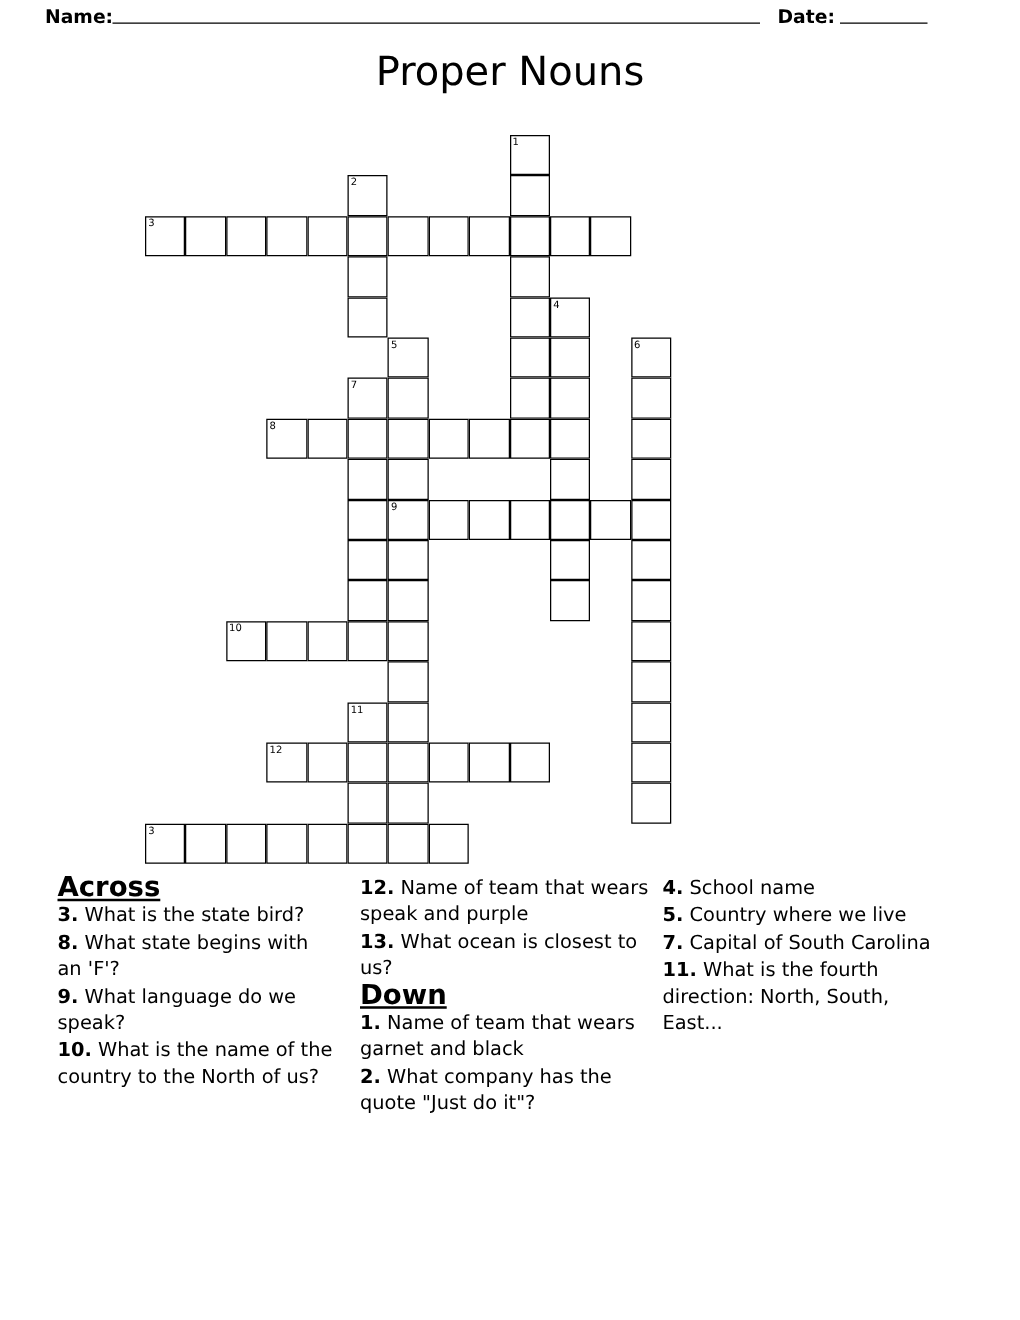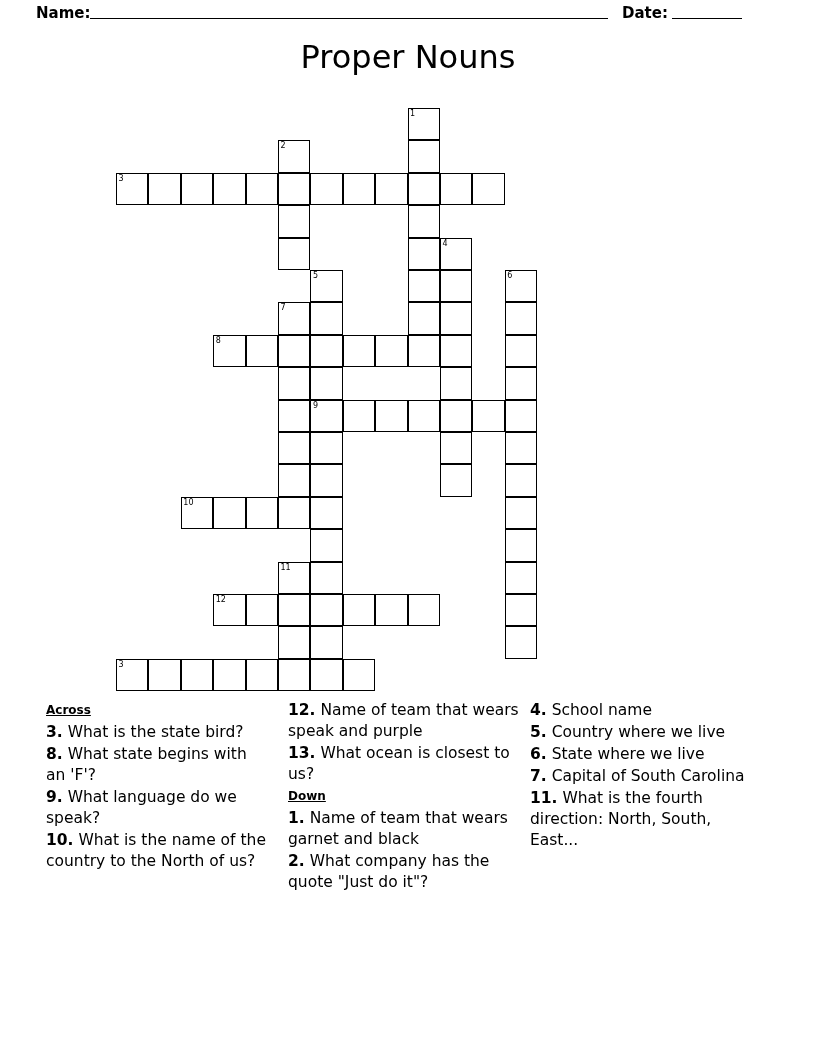--- a/index.html
+++ b/index.html
@@ -102,21 +102,21 @@
     font-size: 15.5px;
     line-height: 21px;
   }
   .col1 { left: 46px; width: 222px; }
   .col2 { left: 288px; width: 232px; }
   .col3 { left: 530px; width: 232px; }
 
   .section-head {
     font-weight: bold;
     text-decoration: underline;
-    font-size: 12px;
+    font-size: 22px;
     margin: 0 0 1px 0;
   }
   .clue {
     margin: 0 0 1px 0;
   }
   .clue b { font-weight: bold; }
 </style>
 </head>
 <body>
 
@@ -291,24 +291,20 @@
   <div class="col col3">
     <div class="clue">
       <b>4.</b>
       <span>School name</span>
     </div>
     <div class="clue">
       <b>5.</b>
       <span>Country where we live</span>
     </div>
     <div class="clue">
-      <b>6.</b>
-      <span>State where we live</span>
-    </div>
-    <div class="clue">
       <b>7.</b>
       <span>Capital of South Carolina</span>
     </div>
     <div class="clue">
       <b>11.</b>
       <span>What is the fourth direction: North, South, East...</span>
     </div>
   </div>
 
 </div>

